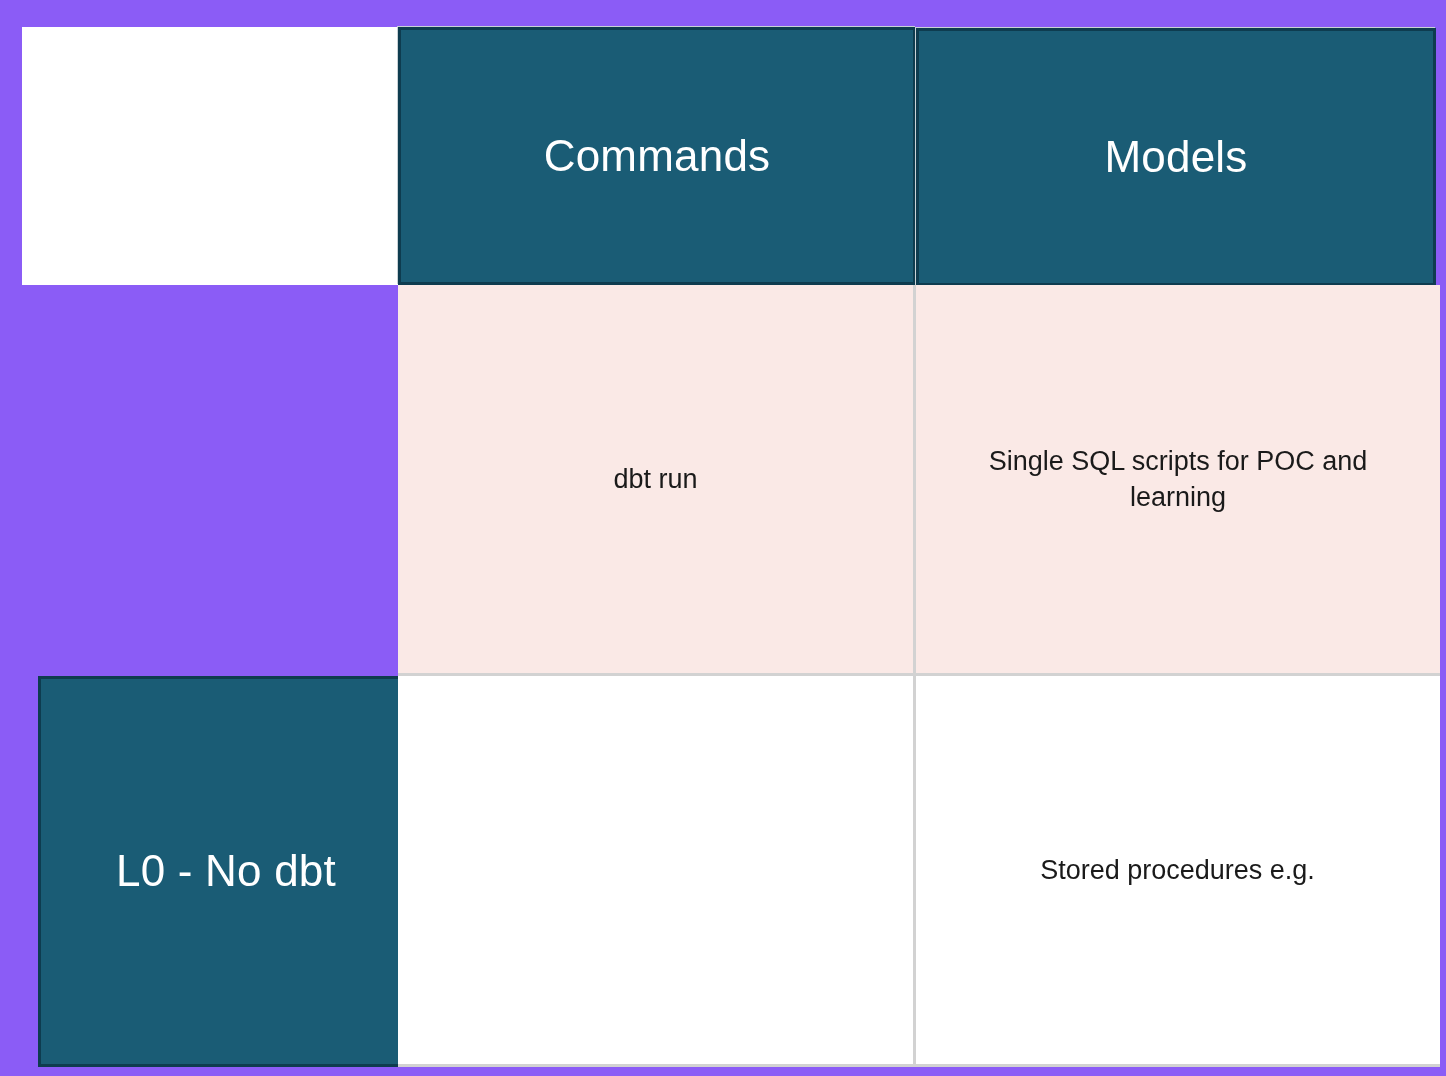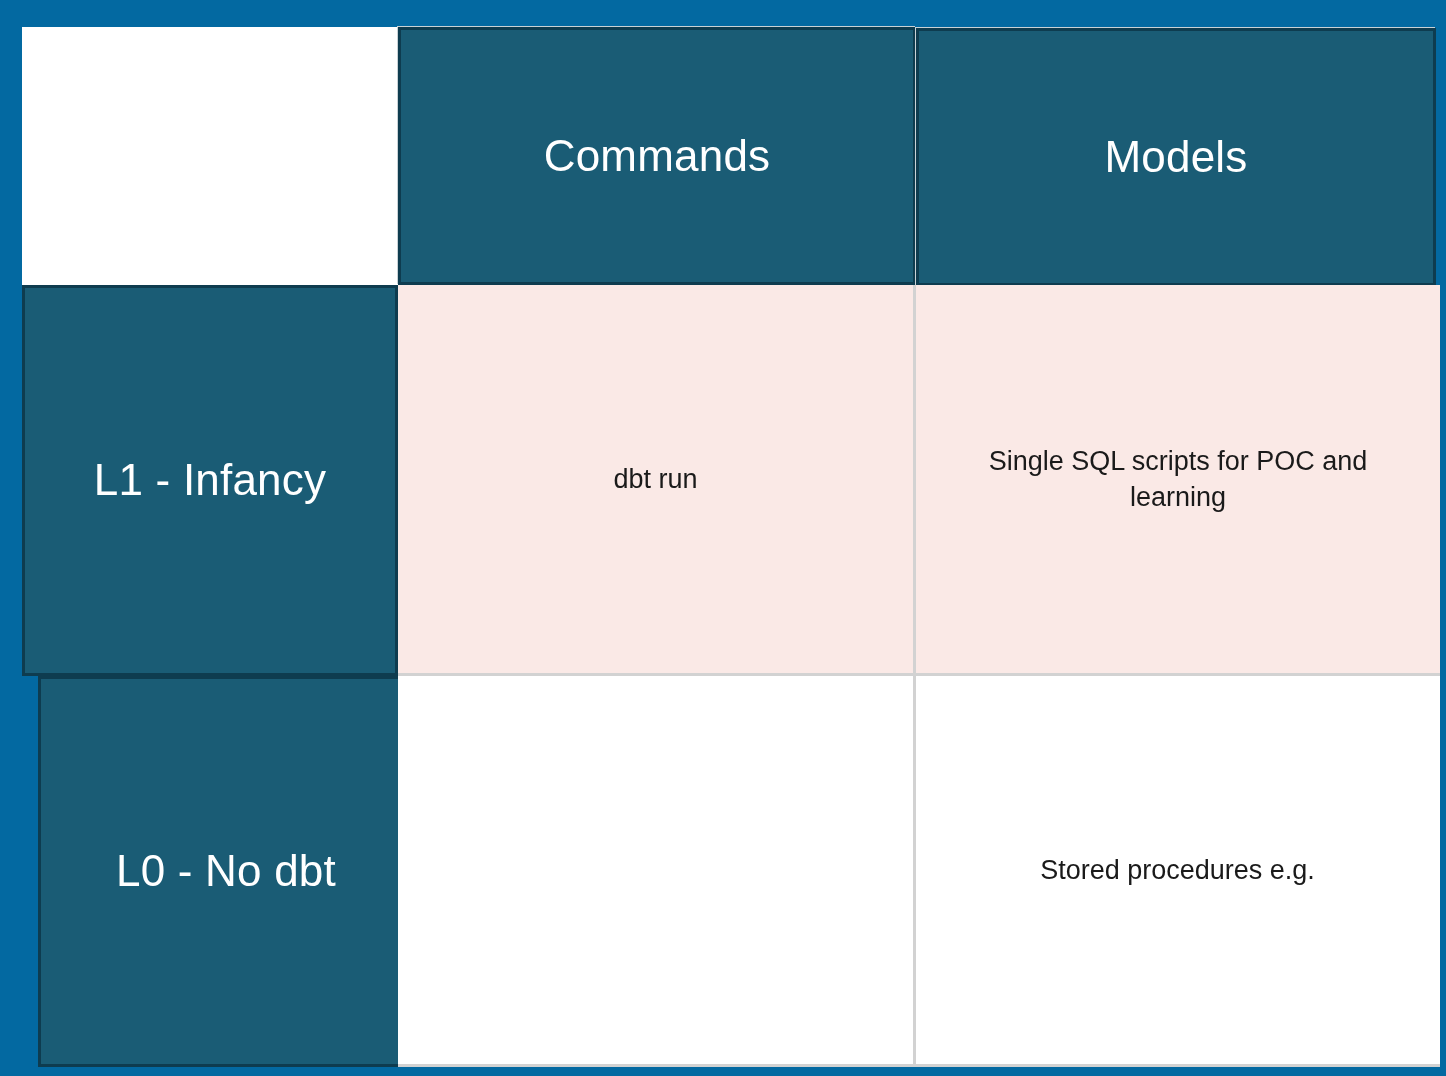--- a/index.html
+++ b/index.html
@@ -11,21 +11,21 @@
     width: 1446px;
     height: 1076px;
     font-family: "Liberation Sans", sans-serif;
     overflow: hidden;
   }
 
   #stage {
     position: relative;
     width: 1446px;
     height: 1076px;
-    background: #0369a1;
+    background: #8b5cf6;
   }
 
   
   .cell {
     position: absolute;
     box-sizing: border-box;
     display: flex;
     align-items: center;
     justify-content: center;
     text-align: center;
@@ -77,23 +77,20 @@
   <div class="cell corner" style="left:22px; top:27px; width:376px; height:258px;"></div>
 
   <div class="cell hdr col-hdr" style="left:398px; top:27px; width:518px; height:258px;">
     <span class="cell-text">Commands</span>
   </div>
 
   <div class="cell hdr col-hdr" style="left:916px; top:28px; width:520px; height:258px;">
     <span class="cell-text">Models</span>
   </div>
 
-  <div class="cell hdr row-hdr" style="left:22px; top:285px; width:376px; height:391px;">
-    <span class="cell-text">L1 - Infancy</span>
-  </div>
 
   <div class="cell hdr row-hdr" style="left:38px; top:676px; width:376px; height:391px;">
     <span class="cell-text">L0 - No dbt</span>
   </div>
 
   <div class="cell body-cell fill-pink" style="left:398px; top:285px; width:518px; height:391px;">
     <span class="cell-text">dbt run</span>
   </div>
 
   <div class="cell body-cell fill-pink" style="left:916px; top:285px; width:524px; height:391px; border-right:none;">

